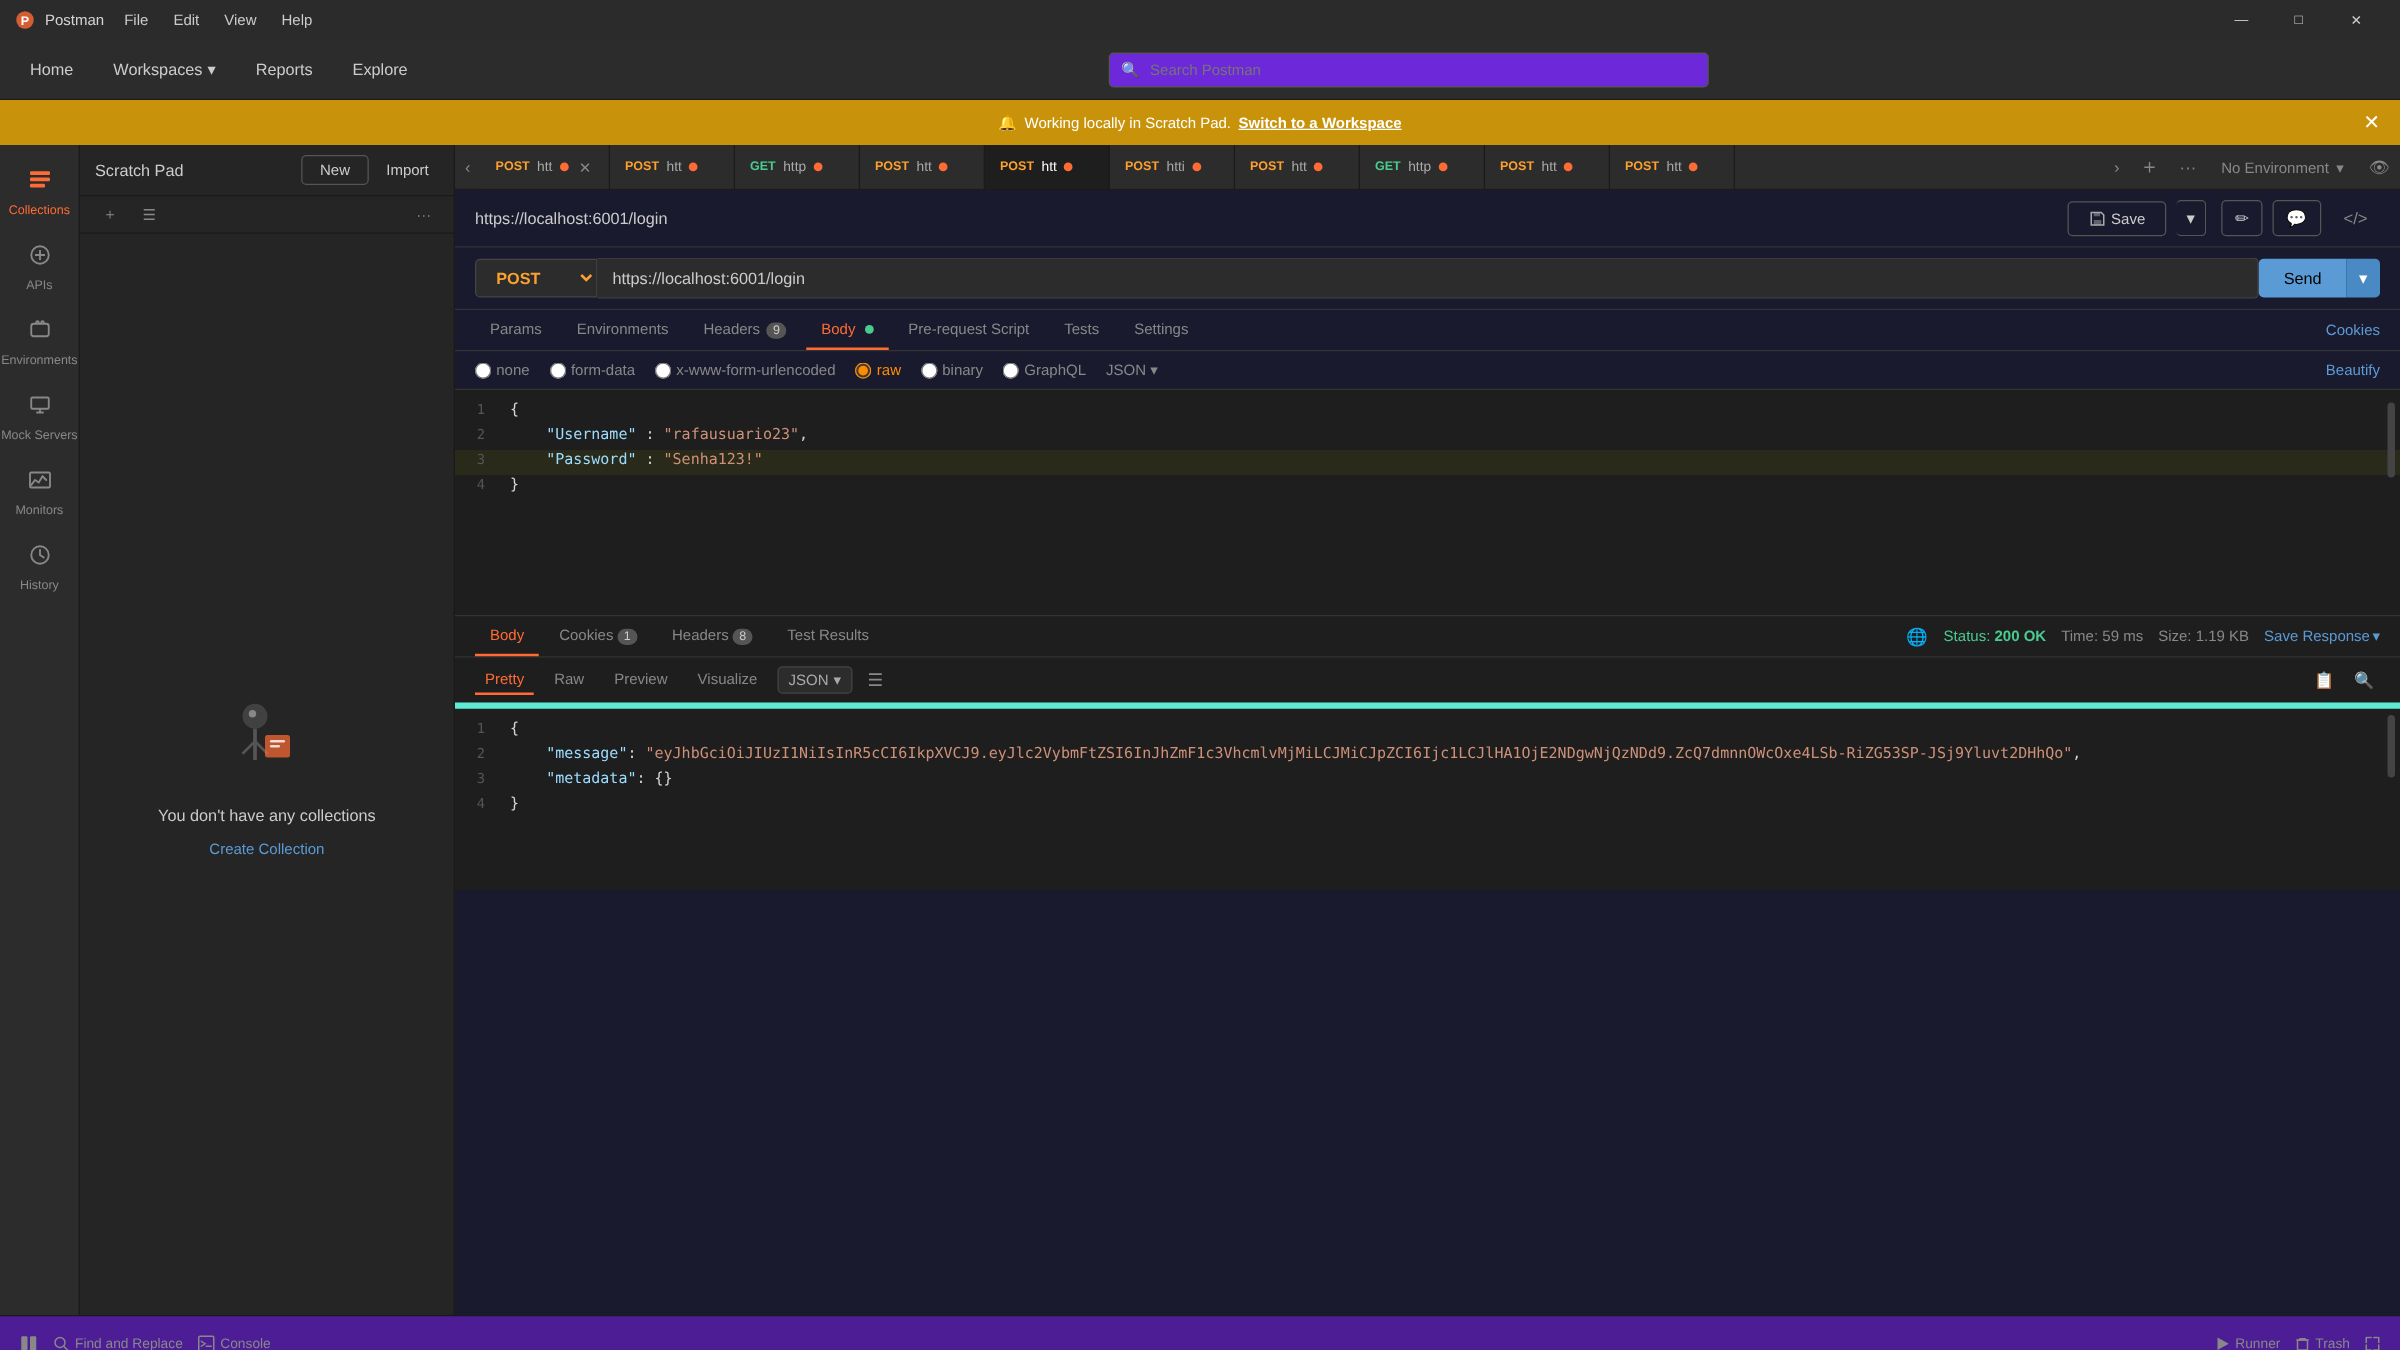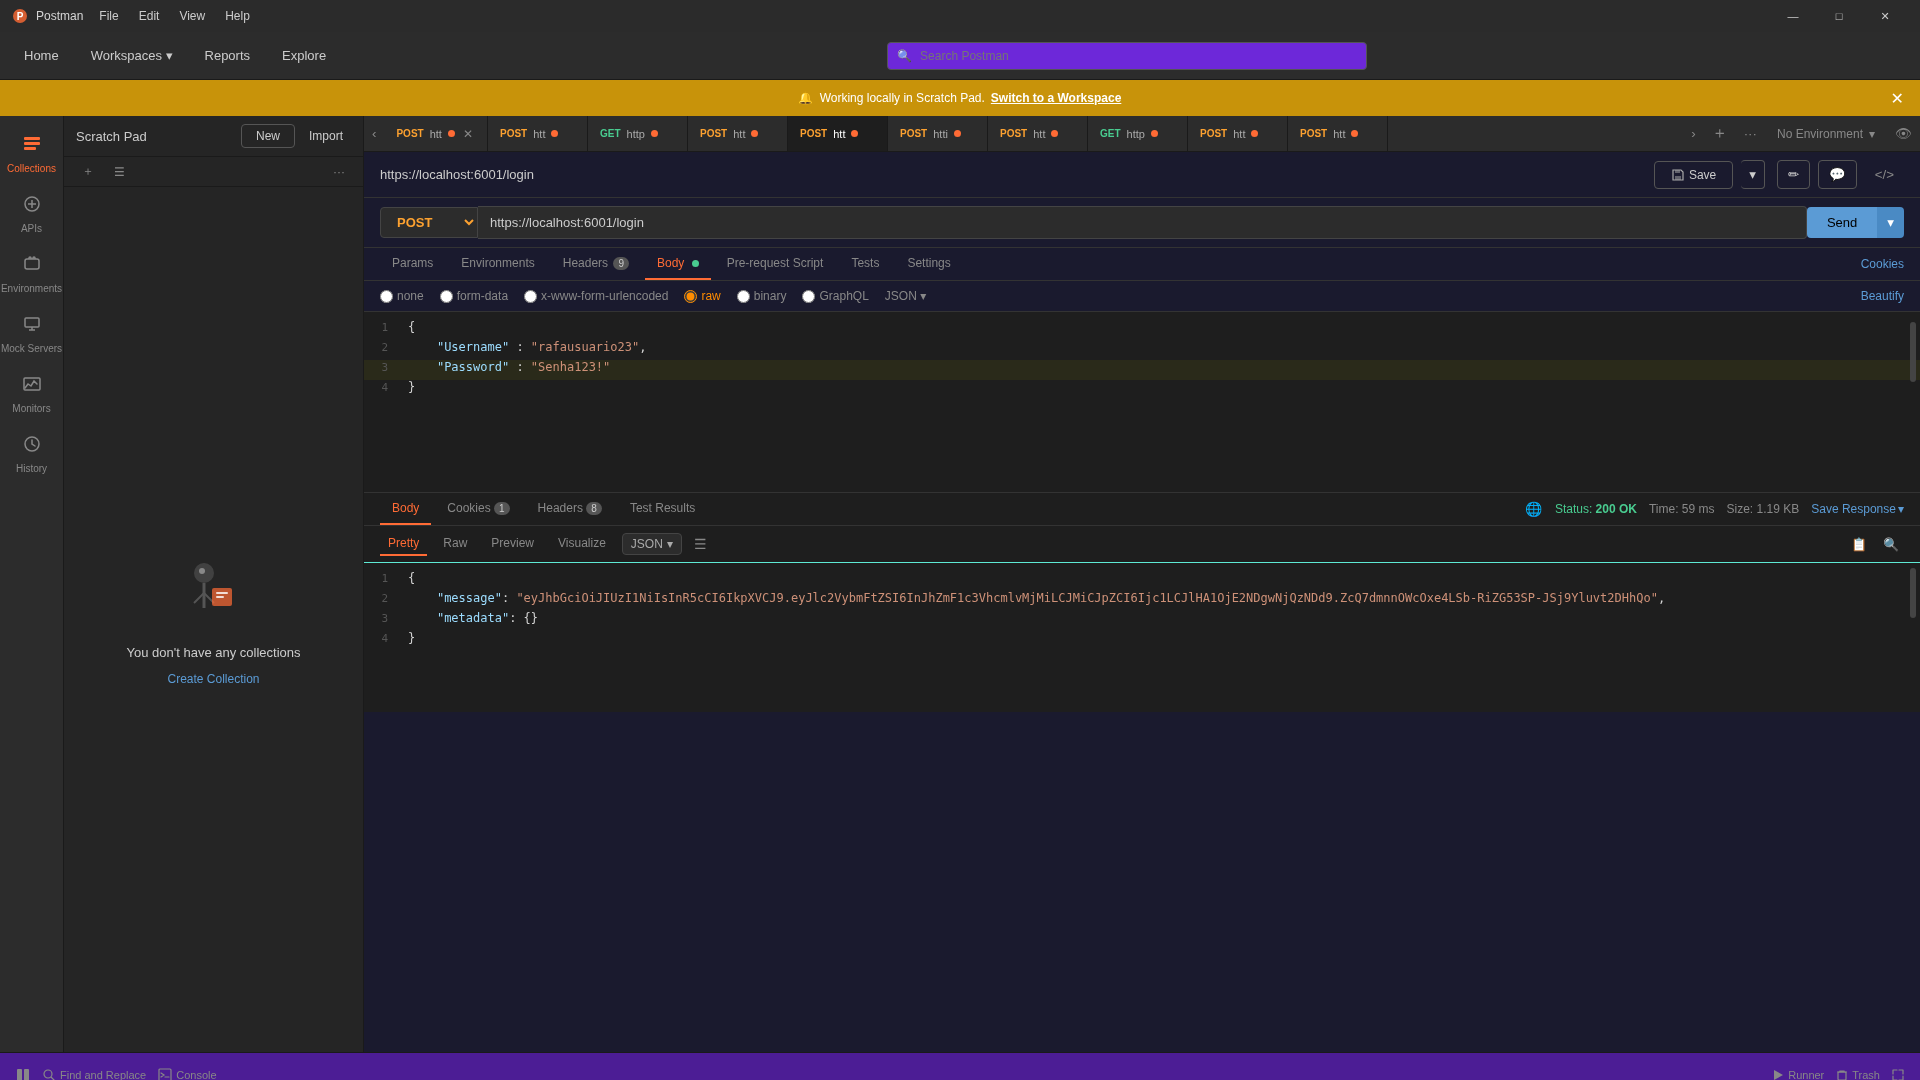--- a/index.html
+++ b/index.html
@@ -111,21 +111,21 @@
     .response-area { background: #1e1e1e; border-top: 1px solid #333; display: flex; flex-direction: column; height: 220px; }
     .resp-tabs-bar { display: flex; align-items: center; padding: 0 16px; border-bottom: 1px solid #333; gap: 4px; }
     .resp-tab { padding: 8px 12px; color: #888; cursor: pointer; font-size: 12px; border-bottom: 2px solid transparent; }
     .resp-tab.active { color: #ff6b35; border-bottom-color: #ff6b35; }
     .resp-status { margin-left: auto; display: flex; align-items: center; gap: 12px; font-size: 12px; }
     .status-ok { color: #49cc90; }
     .status-info { color: #888; }
     .save-response-btn { color: #5b9bd5; background: none; border: none; cursor: pointer; font-size: 12px; display: flex; align-items: center; gap: 2px; }
 
     
-    .resp-body-options { display: flex; align-items: center; padding: 6px 16px; gap: 8px; border-bottom: 1px solid #5eead4; }
+    .resp-body-options { display: flex; align-items: center; padding: 6px 16px; gap: 8px; border-bottom: 5px solid #5eead4; }
     .resp-tab-opt { padding: 4px 8px; color: #888; cursor: pointer; font-size: 12px; border-bottom: 2px solid transparent; }
     .resp-tab-opt.active { color: #ff6b35; border-bottom-color: #ff6b35; }
     .resp-format { background: #2c2c2c; border: 1px solid #444; color: #aaa; padding: 3px 8px; border-radius: 4px; font-size: 12px; display: flex; align-items: center; gap: 4px; cursor: pointer; }
     .resp-filter { background: none; border: none; color: #888; cursor: pointer; padding: 4px; font-size: 14px; }
     .resp-copy { background: none; border: none; color: #888; cursor: pointer; padding: 4px; font-size: 13px; margin-left: auto; }
     .resp-search { background: none; border: none; color: #888; cursor: pointer; padding: 4px; font-size: 13px; }
 
     
     .resp-code-area { flex: 1; overflow-y: auto; padding: 8px 0; font-family: 'Consolas', 'Monaco', monospace; font-size: 12px; position: relative; }
 

